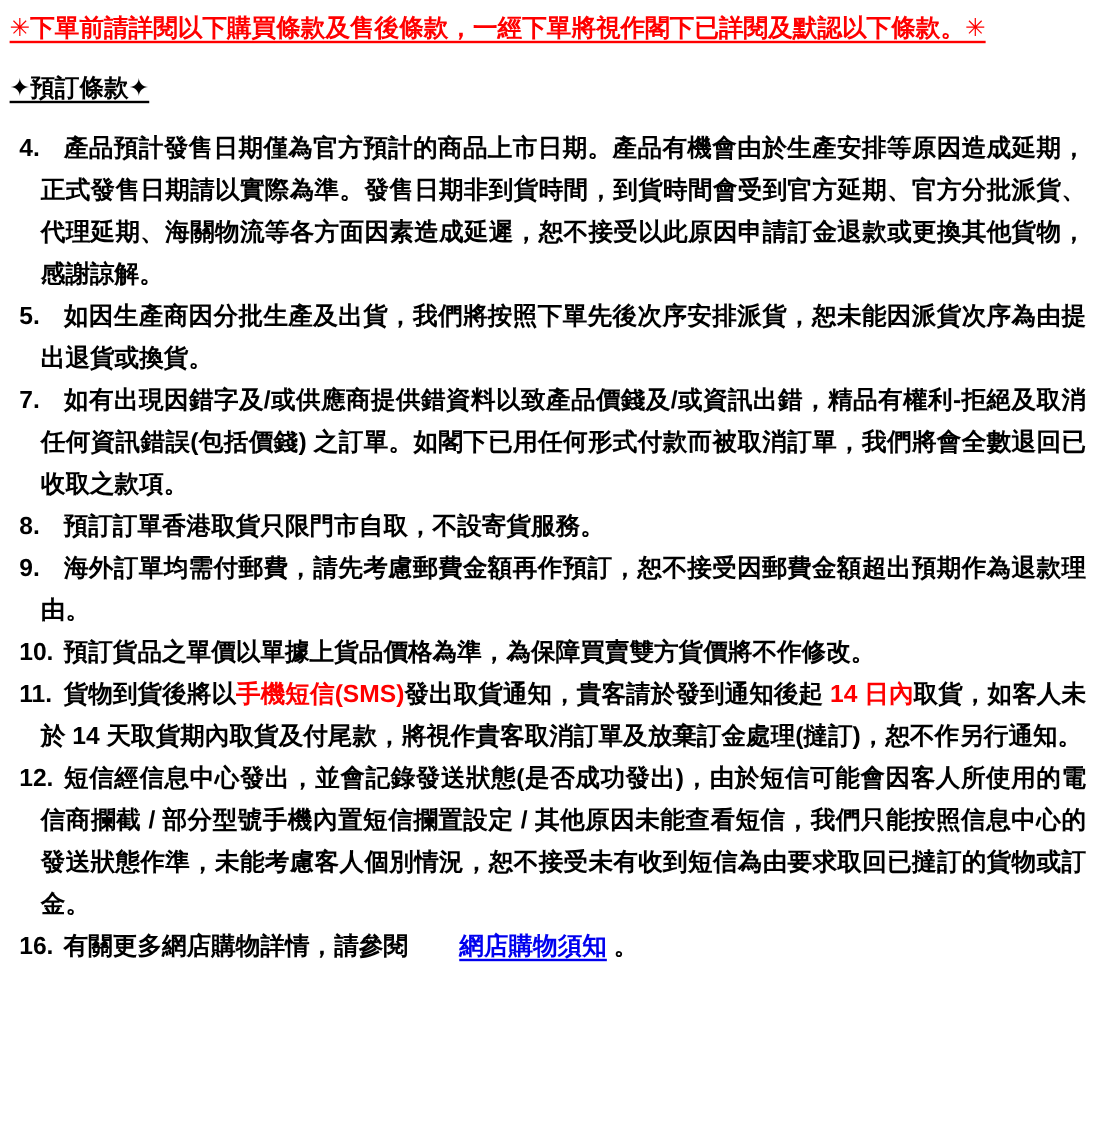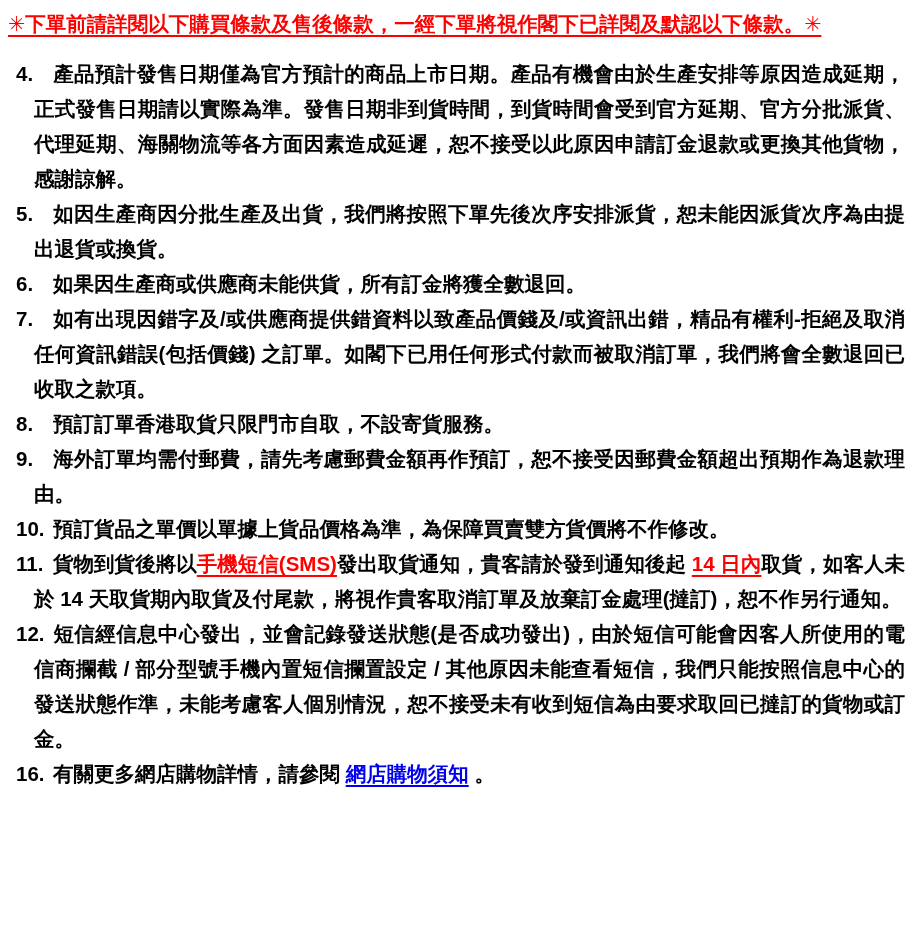--- a/index.html
+++ b/index.html
@@ -47,43 +47,45 @@
   }
   li.term .num {
     display: inline-block;
     width: 37px;
     margin-left: -18px;
   }
   li.term.em-red { color: var(--red, #ff0000); }
   .seg { white-space: pre-wrap; }
   .hl-red {
     color: var(--red, #ff0000);
-    text-decoration: underline;
     text-decoration-thickness: 2px;
     text-underline-offset: 4px;
   }
   a.link {
     color: var(--blue, #0000ee);
     text-decoration: underline;
     text-decoration-thickness: 2px;
     text-underline-offset: 4px;
     cursor: pointer;
+    margin-left: 37px;
   }
 </style>
 </head>
 <body style="background: rgb(255, 255, 255);">
 
 <div class="doc">
   <div class="header-line">✳下單前請詳閱以下購買條款及售後條款，一經下單將視作閣下已詳閱及默認以下條款。✳</div>
 
+  <div class="title-row">
+    <span class="section-title">✦預訂條款✦</span>
+  </div>
 
   <ol class="terms-list" id="terms-list">
       <li class="term"><span class="num">4.</span><span class="body"><span class="seg">產品預計發售日期僅為官方預計的商品上市日期。產品有機會由於生產安排等原因造成延期，正式發售日期請以實際為準。發售日期非到貨時間，到貨時間會受到官方延期、官方分批派貨、代理延期、海關物流等各方面因素造成延遲，恕不接受以此原因申請訂金退款或更換其他貨物，感謝諒解。</span></span></li>
       <li class="term"><span class="num">5.</span><span class="body"><span class="seg">如因生產商因分批生產及出貨，我們將按照下單先後次序安排派貨，恕未能因派貨次序為由提出退貨或換貨。</span></span></li>
-      <li class="term"><span class="num">6.</span><span class="body"><span class="seg">如果因生產商或供應商未能供貨，所有訂金將獲全數退回。</span></span></li>
       <li class="term"><span class="num">7.</span><span class="body"><span class="seg">如有出現因錯字及/或供應商提供錯資料以致產品價錢及/或資訊出錯，精品有權利-拒絕及取消任何資訊錯誤(包括價錢) 之訂單。如閣下已用任何形式付款而被取消訂單，我們將會全數退回已收取之款項。</span></span></li>
       <li class="term"><span class="num">8.</span><span class="body"><span class="seg">預訂訂單香港取貨只限門市自取，不設寄貨服務。</span></span></li>
       <li class="term"><span class="num">9.</span><span class="body"><span class="seg">海外訂單均需付郵費，請先考慮郵費金額再作預訂，恕不接受因郵費金額超出預期作為退款理由。</span></span></li>
       <li class="term"><span class="num">10.</span><span class="body"><span class="seg">預訂貨品之單價以單據上貨品價格為準，為保障買賣雙方貨價將不作修改。</span></span></li>
       <li class="term"><span class="num">11.</span><span class="body"><span class="seg">貨物到貨後將以</span><span class="seg hl-red">手機短信(SMS)</span><span class="seg">發出取貨通知，貴客請於發到通知後起 </span><span class="seg hl-red">14 日內</span><span class="seg">取貨，如客人未於 14 天取貨期內取貨及付尾款，將視作貴客取消訂單及放棄訂金處理(撻訂)，恕不作另行通知。</span></span></li>
       <li class="term"><span class="num">12.</span><span class="body"><span class="seg">短信經信息中心發出，並會記錄發送狀態(是否成功發出)，由於短信可能會因客人所使用的電信商攔截 / 部分型號手機內置短信攔置設定 / 其他原因未能查看短信，我們只能按照信息中心的發送狀態作準，未能考慮客人個別情況，恕不接受未有收到短信為由要求取回已撻訂的貨物或訂金。</span></span></li>
       <li class="term"><span class="num">16.</span><span class="body"><span class="seg">有關更多網店購物詳情，請參閱 </span><a href="#" class="seg link">網店購物須知</a><span class="seg"> 。</span></span></li>
     </ol>
 </div>
 

